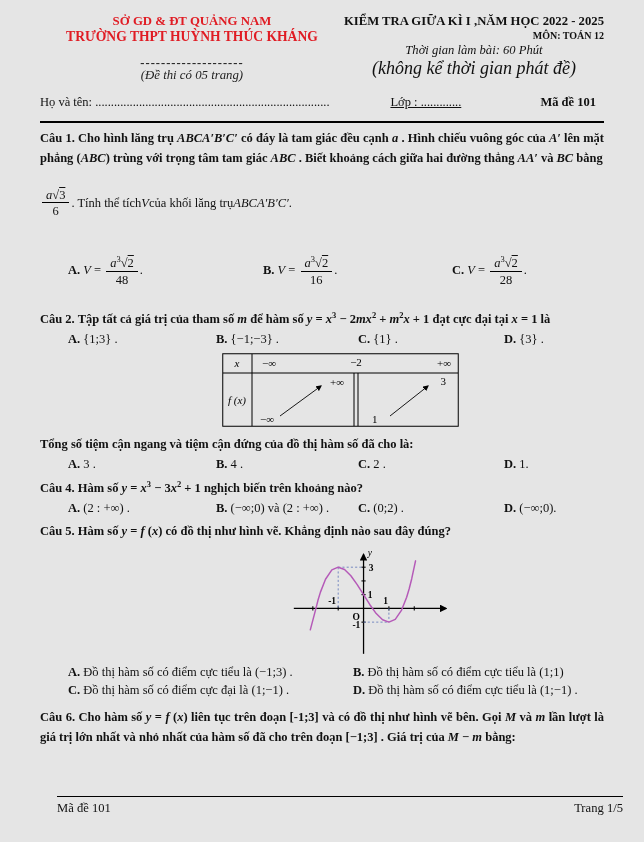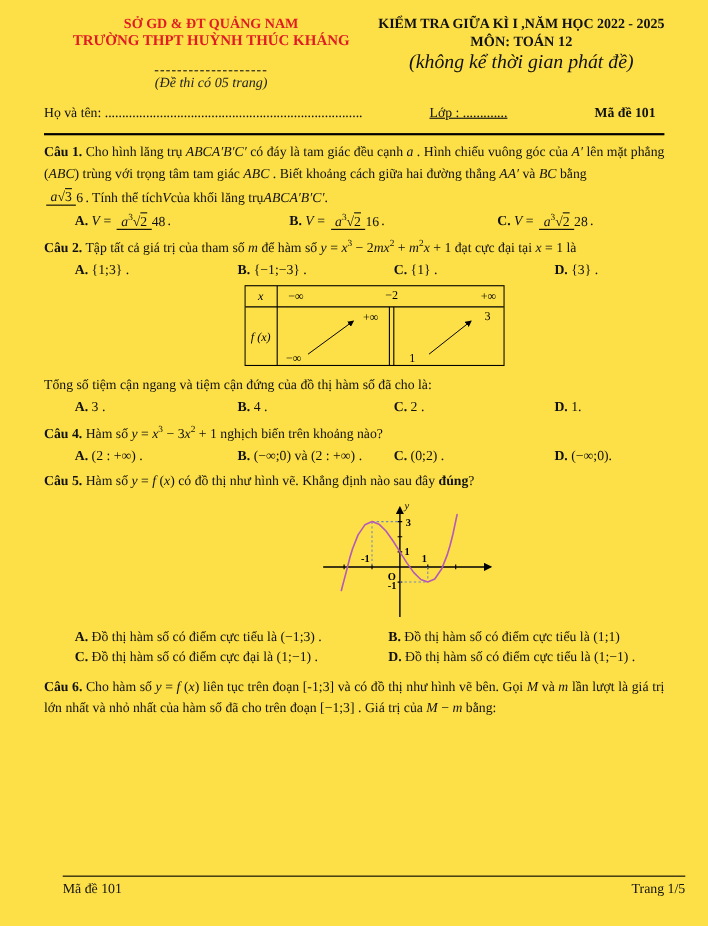--- a/index.html
+++ b/index.html
@@ -1,50 +1,50 @@
 <!DOCTYPE html>
 <html style="--red: #e01c24; --curve: #b55ab8; --guide: #7286c0;"><head>
 <meta charset="utf-8">
 <style>
   :root { --red:#e01c24; --curve:#b55ab8; --guide:#7286c0; }
   * { box-sizing:border-box; }
   body { margin:0; background:#fff; }
-  .page { position:relative; width:644px; height:842px; background:#fde047; overflow:hidden;
+  .page { position:relative; width:644px; height:842px; background:#e5e5e5; overflow:hidden;
           font-family:"Liberation Serif","DejaVu Serif",serif; font-size:12.5px; color:#111; }
   .content { padding:14px 40px 0 40px; }
 
   
   .hdr { display:flex; align-items:flex-start; }
   .hdr-left { width:330px; text-align:center; color:var(--red); }
   .hl1 { font-weight:bold; font-size:12.8px; white-space:nowrap; }
   .hl2 { font-weight:bold; font-size:13.6px; white-space:nowrap; }
   .hl-dash { color:#222; margin-top:13px; font-weight:bold; letter-spacing:1px; line-height:10px; }
   .hl-note { color:#222; font-style:italic; font-size:12.8px; }
   .hdr-right { flex:1; text-align:center; }
   .hr1 { font-weight:bold; font-size:12.7px; white-space:nowrap; }
-  .hr2 { font-weight:bold; font-size:13px; margin-top:1px; }
+  .hr2 { font-weight:bold; font-size:10px; margin-top:1px;text-align:right; }
   .hr3 { font-style:italic; font-size:12.6px; margin-top:2px; }
   .hr4 { font-style:italic; font-size:18px; }
 
   
   .info { display:flex; align-items:baseline; margin-top:12px; border-bottom:2px solid #000; padding-bottom:11px; }
   .info-name { flex:1; }
   .info-class { width:150px;text-decoration:underline; }
   .info-code { font-weight:bold; padding-right:8px; }
 
   
   .q { margin-top:6px; }
-  .stem { line-height:1.58; text-align:justify; }
+  .stem { line-height:1.58; text-align:justify;font-weight:bold; }
   .fracline { display:flex; align-items:center; margin:3px 0 1px; line-height:1.3; }
   .opts { display:grid; grid-template-columns:148px 142px 146px auto; padding-left:28px; margin-top:2px; }
   .opts-frac { align-items:center; margin:5px 0 2px;gap:47px; }
   .opts2 { display:grid; grid-template-columns:285px auto; row-gap:3px; padding-left:28px; margin-top:4px; }
   .opt { white-space:nowrap; }
 
-  .frac { display:inline-flex; flex-direction:row; align-items:center; vertical-align:middle; line-height:1.15; margin:0 2px; }
+  .frac { display:inline-flex; flex-direction:column; align-items:center; vertical-align:middle; line-height:1.15; margin:16px 2px; }
   .frac .fn { padding:0 4px 0px; border-bottom:1px solid #000; }
   .frac .fd { padding-top:1px; }
   sup { font-size:8.5px; }
   .sq { white-space:nowrap; }
   .sq .rad { text-decoration:overline; }
 
   .fig-center { display:flex; margin:4px 0; }
   .bbt-wrap { margin-left:182px; }
   .graph-wrap { margin-left:247px; }
 
@@ -72,20 +72,21 @@
     <div class="hdr">
       <div class="hdr-left">
         <div class="hl1">SỞ GD &amp; ĐT QUẢNG NAM</div>
         <div class="hl2">TRƯỜNG THPT HUỲNH THÚC KHÁNG</div>
         <div class="hl-dash">--------------------</div>
         <div class="hl-note">(Đề thi có 05 trang)</div>
       </div>
       <div class="hdr-right">
         <div class="hr1">KIỂM TRA GIỮA KÌ I ,NĂM HỌC 2022 - 2025</div>
         <div class="hr2">MÔN: TOÁN 12</div>
+        <div class="hr3">Thời gian làm bài: 60 Phút</div>
         <div class="hr4">(không kể thời gian phát đề)</div>
       </div>
     </div>
 
     <div class="info">
       <div class="info-name">Họ và tên: ...........................................................................</div>
       <div class="info-class">Lớp : .............</div>
       <div class="info-code">Mã đề 101</div>
     </div>
 

